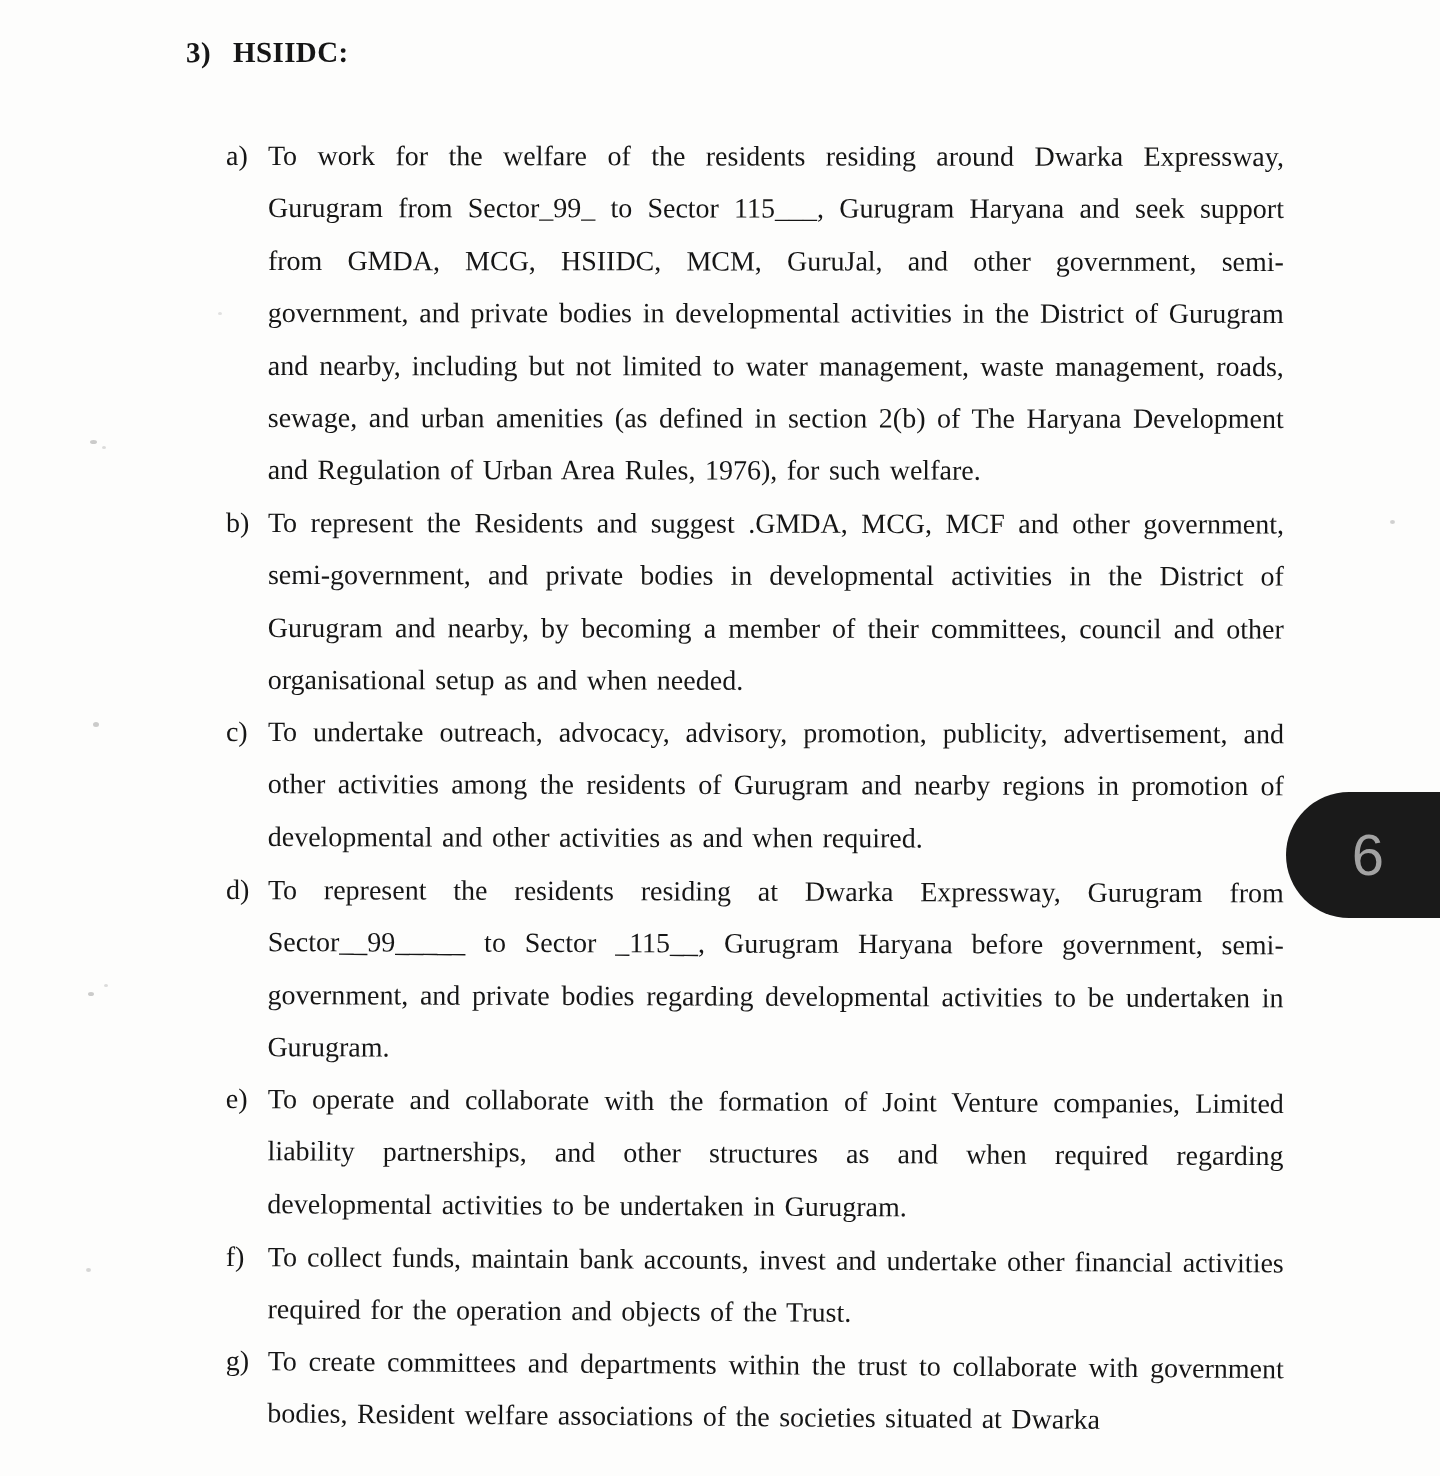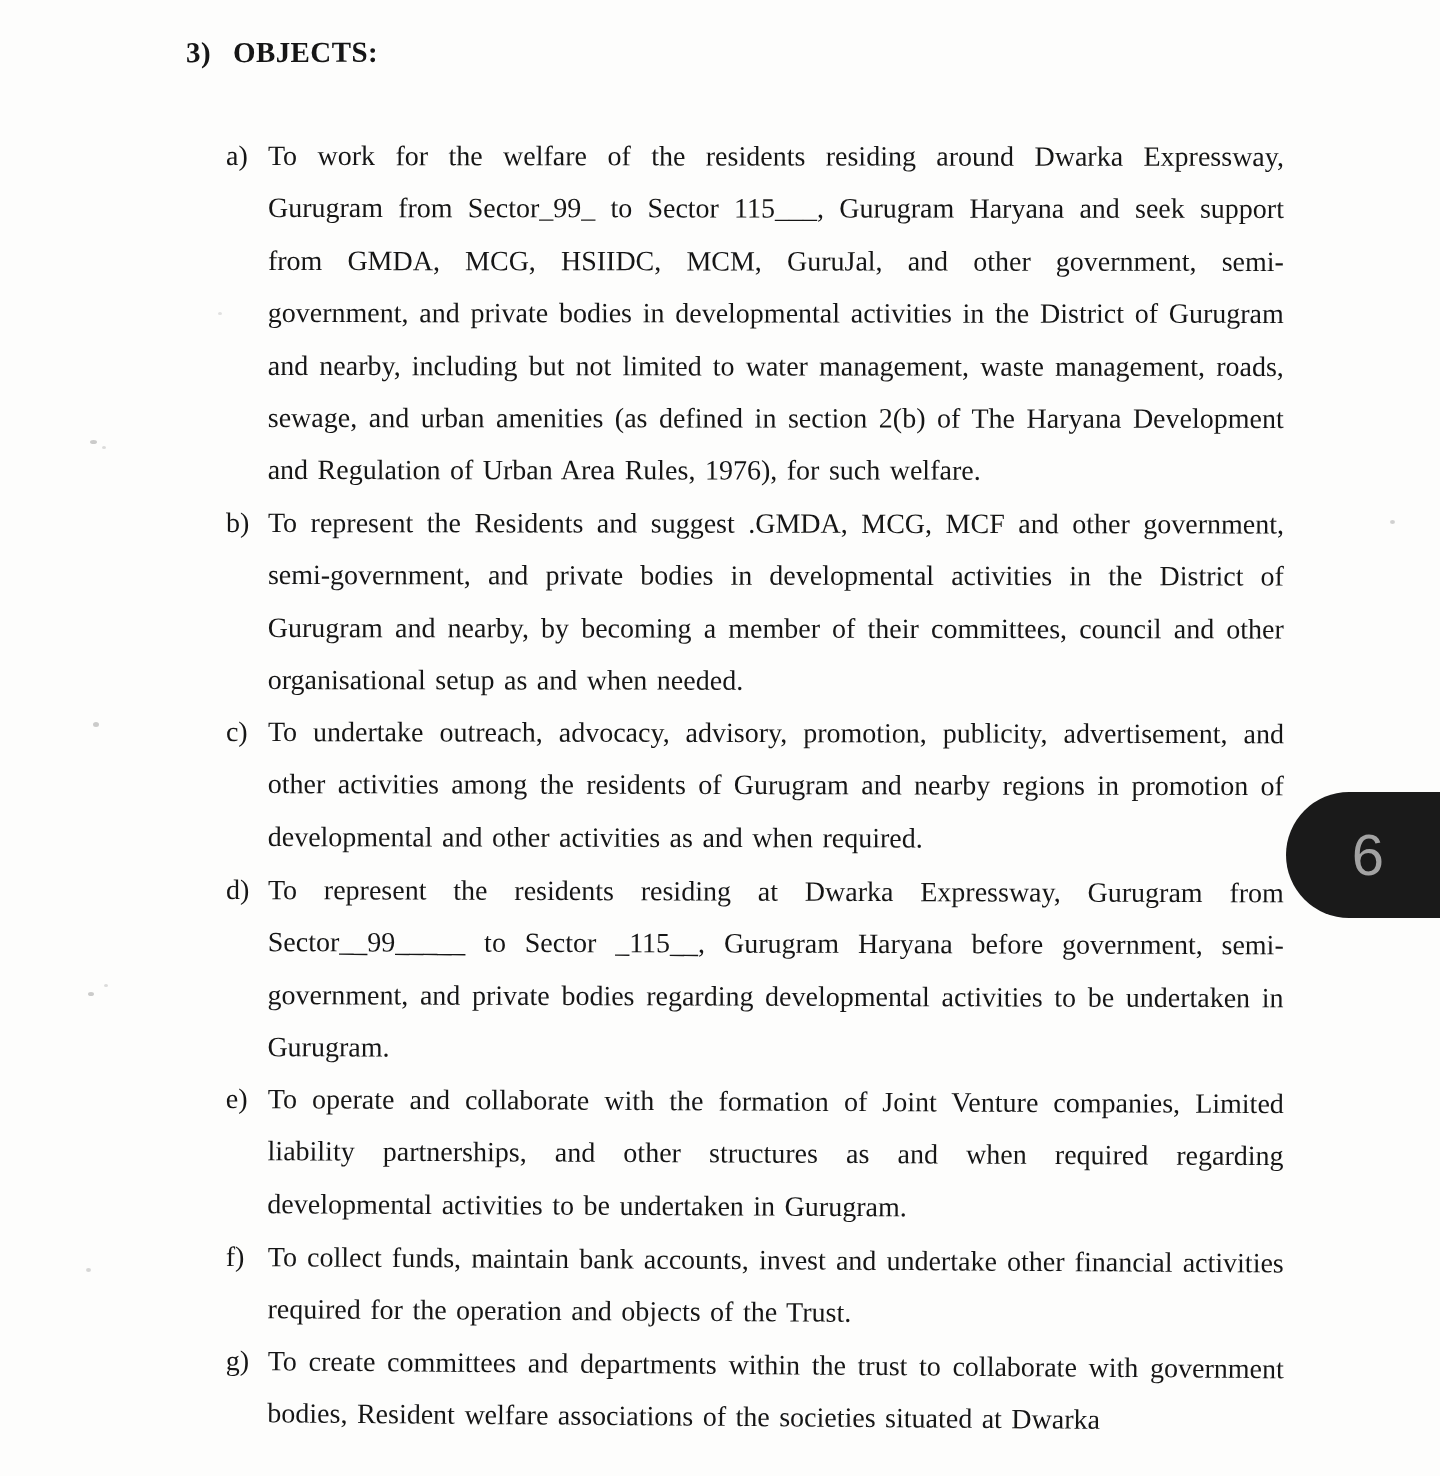--- a/index.html
+++ b/index.html
@@ -96,21 +96,21 @@
   .speck.s7 { left: 1390px; top: 520px; width: 5px; height: 4px; opacity: 0.4; }
   .speck.s8 { left: 218px; top: 312px;  width: 4px; height: 3px; opacity: 0.25; }
 </style>
 </head>
 <body>
 
 <div class="page">
 
   <div class="heading">
     <span>3)</span>
-    <span>OBJECTS:</span>
+    <span>HSIIDC:</span>
   </div>
 
   <div class="objects">
 
     <div class="obj-item">
       <span class="obj-label">a)</span>
       <span class="obj-text">To work for the welfare of the residents residing around Dwarka Expressway, Gurugram from Sector_99_ to Sector 115___, Gurugram Haryana and seek support from GMDA, MCG, HSIIDC, MCM, GuruJal, and other government, semi-government, and private bodies in developmental activities in the District of Gurugram and nearby, including but not limited to water management, waste management, roads, sewage, and urban amenities (as defined in section 2(b) of The Haryana Development and Regulation of Urban Area Rules, 1976), for such welfare.</span>
     </div>
 
     <div class="obj-item">

